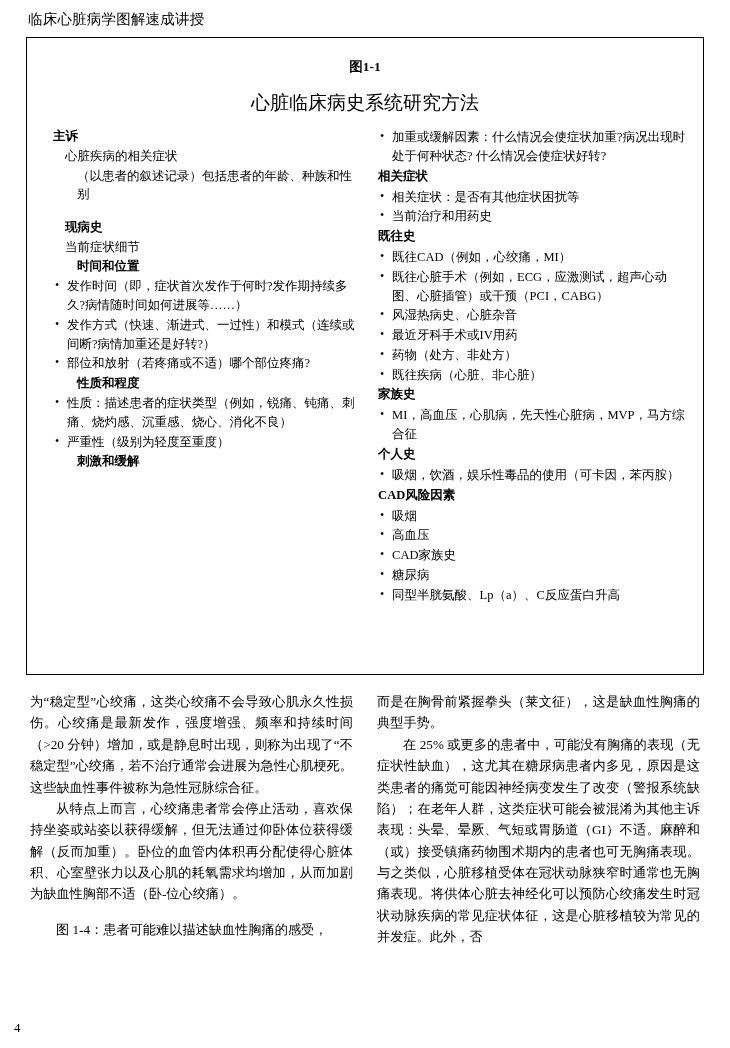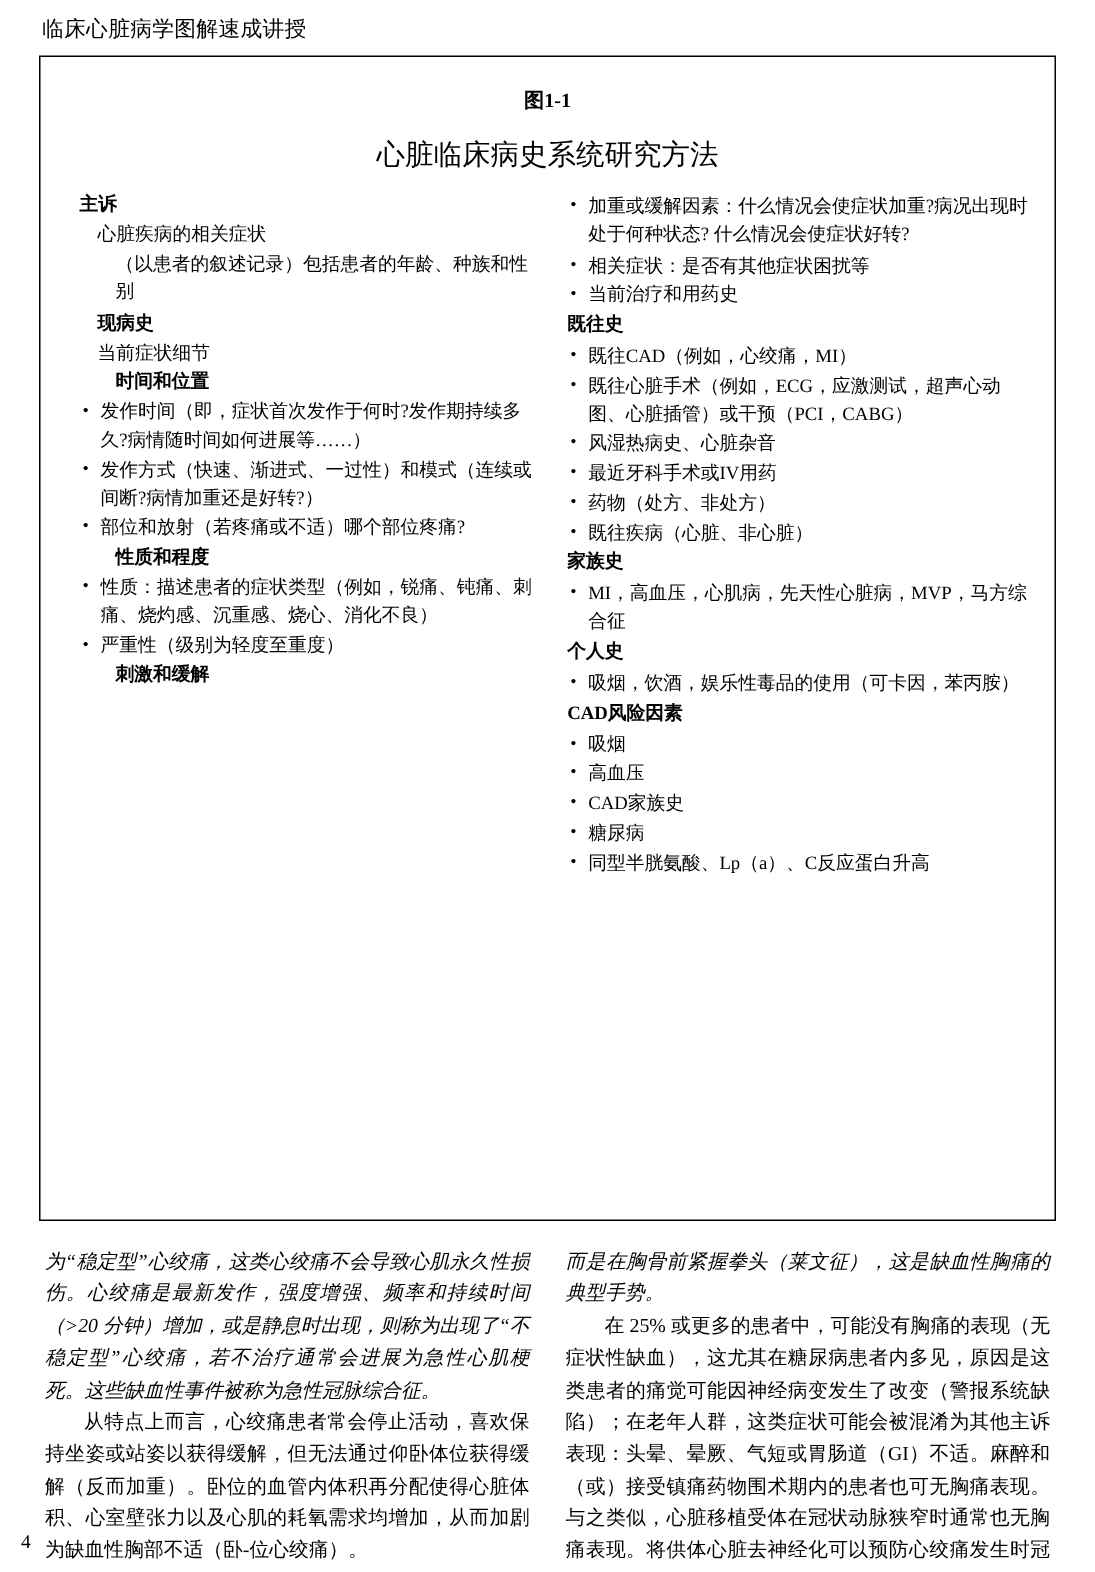--- a/index.html
+++ b/index.html
@@ -28,21 +28,21 @@
     padding-left: 2px;
     margin-bottom: 8px;
     font-family: "Liberation Serif", serif;
   }
   .figure-box {
     border: 1px solid #000;
     box-sizing: border-box;
     width: 678px;
     margin: 0 auto;
     padding: 12px 14px 14px 14px;
-    height: 777px;
+    height: 638px;
     position: relative;
   }
   .fig-num {
     text-align: center;
     font-size: 13.5px;
     font-weight: bold;
     margin-top: 8px;
     margin-bottom: 14px;
   }
   .fig-title {
@@ -59,21 +59,21 @@
   .col {
     width: 50%;
     box-sizing: border-box;
   }
   .col.left { padding-left: 12px; }
   .col.right { padding-left: 4px; }
 
   .h1 { font-size: 12.5px; font-weight: bold; margin: 0 0 3px 0; }
   .h2 { font-size: 12.5px; font-weight: normal; margin: 2px 0 2px 12px; }
   .h3 { font-size: 12.5px; font-weight: bold; margin: 2px 0 2px 24px; }
-  .plain { font-size: 12.5px; margin: 2px 0 4px 24px; line-height: 1.45; }
+  .plain { font-size: 12.5px; margin: 2px 0 16px 24px; line-height: 1.45; }
 
   ul.bul {
     list-style: none;
     margin: 0 0 2px 0;
     padding: 0;
   }
   ul.bul > li {
     position: relative;
     font-size: 12.5px;
     line-height: 1.5;
@@ -100,21 +100,21 @@
   .body-col {
     width: 50%;
     font-size: 13.2px;
     line-height: 1.62;
     text-align: justify;
   }
   .body-col p {
     margin: 0 0 0 0;
     text-indent: 26px;
   }
-  .body-col p.noindent { text-indent: 0; font-style: italic; }
+  .body-col p.noindent { text-indent: 0; }
   .body-col p + p { margin-top: 0px; }
   .caption {
     text-indent: 26px;
     margin-top: 14px !important;
   }
   .folio {
     position: absolute;
     left: 14px;
     bottom: 12px;
     font-size: 13px;
@@ -158,20 +158,21 @@
 
         <div class="h3">刺激和缓解</div>
       </div>
 
       <div class="col right">
 
         <ul class="bul ind2">
           <li>加重或缓解因素：什么情况会使症状加重?病况出现时处于何种状态? 什么情况会使症状好转?</li>
         </ul>
 
+        <div class="h1">相关症状</div>
         <ul class="bul ind2">
           <li>相关症状：是否有其他症状困扰等</li>
           <li>当前治疗和用药史</li>
         </ul>
 
         <div class="h1">既往史</div>
         <ul class="bul ind2">
           <li>既往CAD（例如，心绞痛，MI）</li>
           <li>既往心脏手术（例如，ECG，应激测试，超声心动图、心脏插管）或干预（PCI，CABG）</li>
           <li>风湿热病史、心脏杂音</li>

